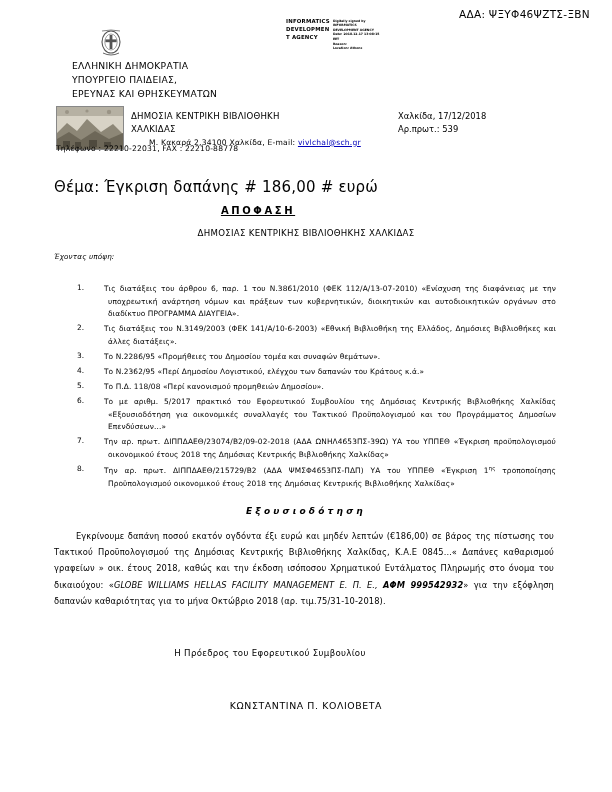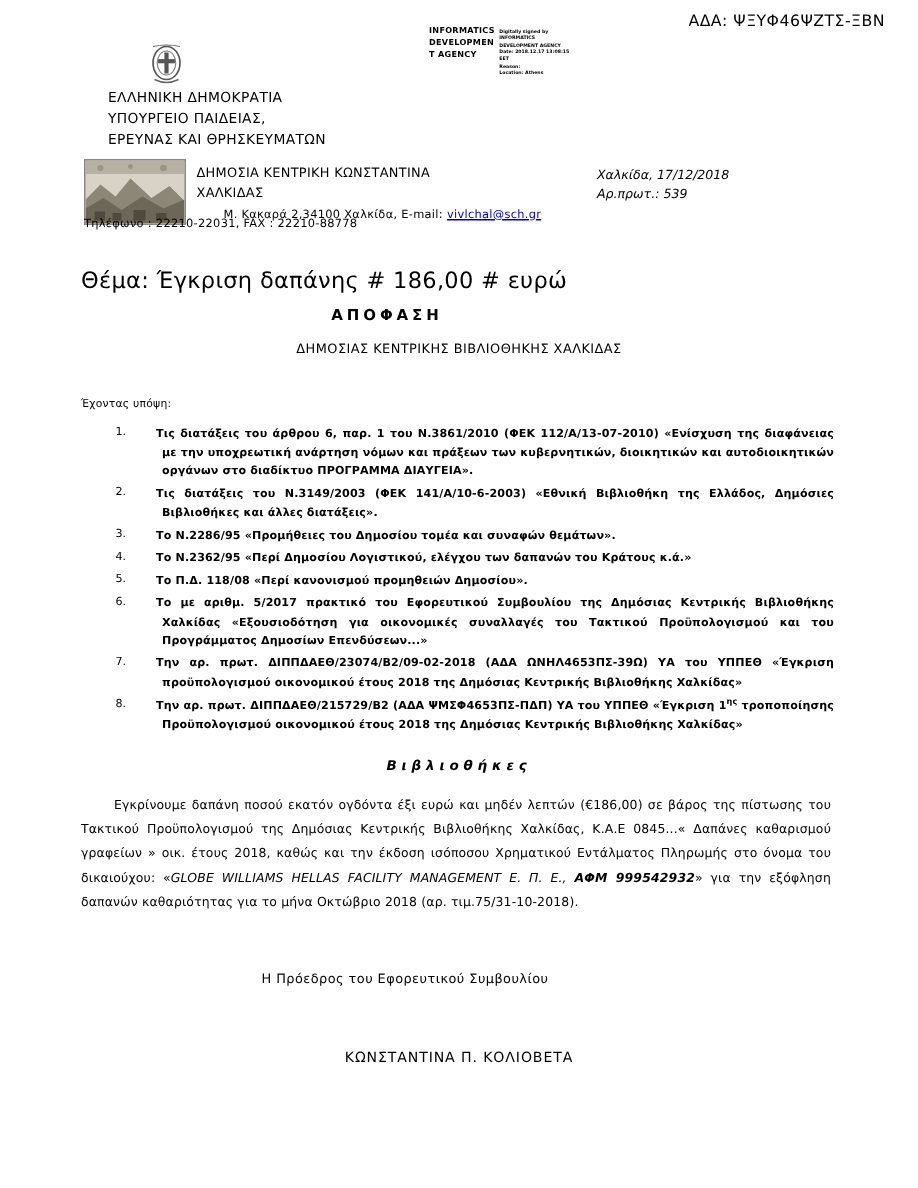--- a/index.html
+++ b/index.html
@@ -116,21 +116,20 @@
   }
 
   
   .placedate {
     position: absolute;
     top: 110px;
     left: 398px;
     font-size: 8.4px;
     line-height: 1.6;
     white-space: nowrap;
-    font-style: italic;
   }
 
   
   .subject {
     position: absolute;
     top: 178px;
     left: 54px;
     font-size: 15px;
     letter-spacing: 0.2px;
     white-space: nowrap;
@@ -139,20 +138,21 @@
   
   .decision-title {
     position: absolute;
     top: 205px;
     left: 0;
     width: 516px;
     text-align: center;
     font-size: 10px;
     font-weight: bold;
     letter-spacing: 2.6px;
+    text-decoration: underline;
   }
   .decision-sub1 {
     position: absolute;
     top: 222px;
     left: 0;
     width: 612px;
     text-align: center;
     font-size: 9.2px;
     letter-spacing: 0.4px;
   }
@@ -162,24 +162,25 @@
     left: 0;
     width: 612px;
     text-align: center;
     font-size: 8.6px;
     letter-spacing: 0.3px;
   }
 
   
   .having {
     position: absolute;
-    top: 264px;
+    top: 252px;
     left: 54px;
     font-size: 7.2px;
     letter-spacing: 0.15px;
+    font-style: italic;
   }
 
   
   .clauses {
     position: absolute;
     top: 283px;
     left: 54px;
     width: 502px;
   }
   .clause {
@@ -196,21 +197,20 @@
     box-sizing: border-box;
   }
   .clause .body {
     flex: 1;
     font-size: 7.4px;
     line-height: 1.72;
     text-align: justify;
     letter-spacing: 0.1px;
     padding-left: 20px;
     text-indent: -4px;
-    font-weight: bold;
   }
   .clause-sup { font-size: 5.4px; vertical-align: super; }
 
   
   .decide-head {
     position: absolute;
     top: 506px;
     left: 0;
     width: 612px;
     text-align: center;
@@ -310,21 +310,21 @@
       </g>
       <g fill="#9a9486">
         <circle cx="10" cy="5" r="2"></circle>
         <circle cx="30" cy="4" r="1.6"></circle>
         <circle cx="52" cy="5" r="2.2"></circle>
       </g>
     </svg>
   </div>
 
   <div class="lib-lines">
-    <div>ΔΗΜΟΣΙΑ ΚΕΝΤΡΙΚΗ ΚΩΝΣΤΑΝΤΙΝΑ</div>
+    <div>ΔΗΜΟΣΙΑ ΚΕΝΤΡΙΚΗ ΒΙΒΛΙΟΘΗΚΗ</div>
     <div>ΧΑΛΚΙΔΑΣ</div>
     <div class="addr">
       <span>Μ. Κακαρά 2,34100 Χαλκίδα, E-mail:</span>
       <span class="mail">vivlchal@sch.gr</span>
     </div>
   </div>
   <div class="tel-line">Τηλέφωνο : 22210-22031, FAX : 22210-88778</div>
 
   <div class="placedate">
     <div>Χαλκίδα, 17/12/2018</div>
@@ -369,21 +369,21 @@
     </div>
     <div class="clause">
       <div class="num">8.</div>
       <div class="body">
         <span>Την αρ. πρωτ. ΔΙΠΠΔΑΕΘ/215729/Β2 (ΑΔΑ ΨΜΣΦ4653ΠΣ-ΠΔΠ) ΥΑ του ΥΠΠΕΘ «Έγκριση 1</span><span class="clause-sup">ης</span>
         <span>τροποποίησης Προϋπολογισμού οικονομικού έτους 2018 της Δημόσιας Κεντρικής Βιβλιοθήκης Χαλκίδας»</span>
       </div>
     </div>
   </div>
 
-  <div class="decide-head">Βιβλιοθήκες</div>
+  <div class="decide-head">Εξουσιοδότηση</div>
 
   <div class="body-text">
     <span class="indent">Εγκρίνουμε δαπάνη ποσού εκατόν ογδόντα έξι ευρώ και μηδέν λεπτών (€186,00) σε βάρος της πίστωσης του Τακτικού Προϋπολογισμού της Δημόσιας Κεντρικής Βιβλιοθήκης Χαλκίδας, Κ.Α.Ε 0845...« Δαπάνες καθαρισμού γραφείων » οικ. έτους 2018, καθώς και την έκδοση ισόποσου Χρηματικού Εντάλματος Πληρωμής στο όνομα του δικαιούχου: «</span><span class="company">GLOBE WILLIAMS HELLAS FACILITY MANAGEMENT Ε. Π. Ε.,</span>
     <span class="afm">ΑΦΜ 999542932</span><span>» για την εξόφληση δαπανών καθαριότητας για το μήνα Οκτώβριο 2018 (αρ. τιμ.75/31-10-2018).</span>
   </div>
 
   <div class="sign-role">Η Πρόεδρος του Εφορευτικού Συμβουλίου</div>
   <div class="sign-name">ΚΩΝΣΤΑΝΤΙΝΑ Π. ΚΟΛΙΟΒΕΤΑ</div>
 
 </div>

